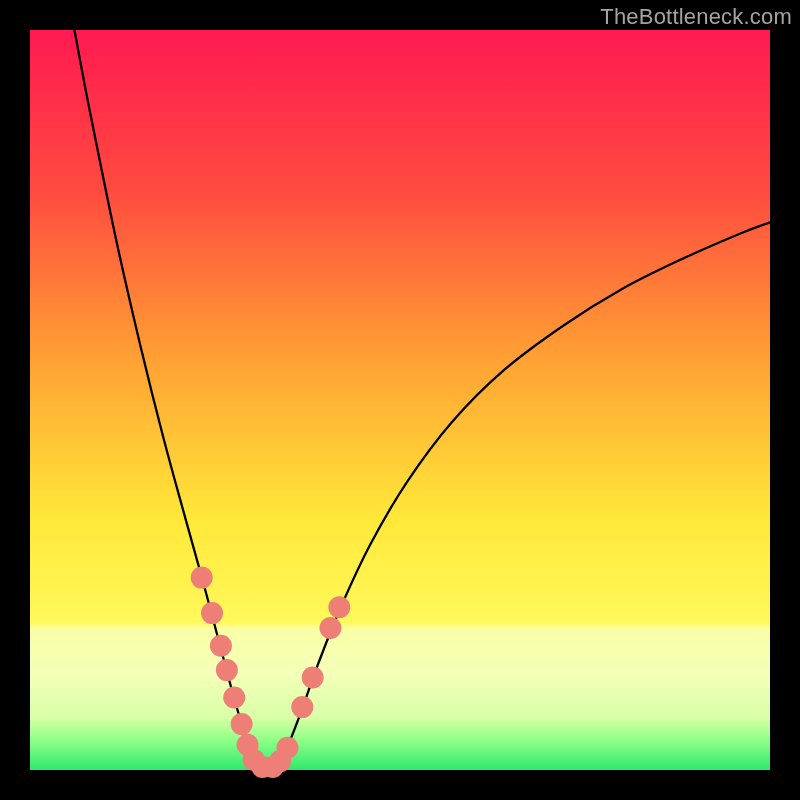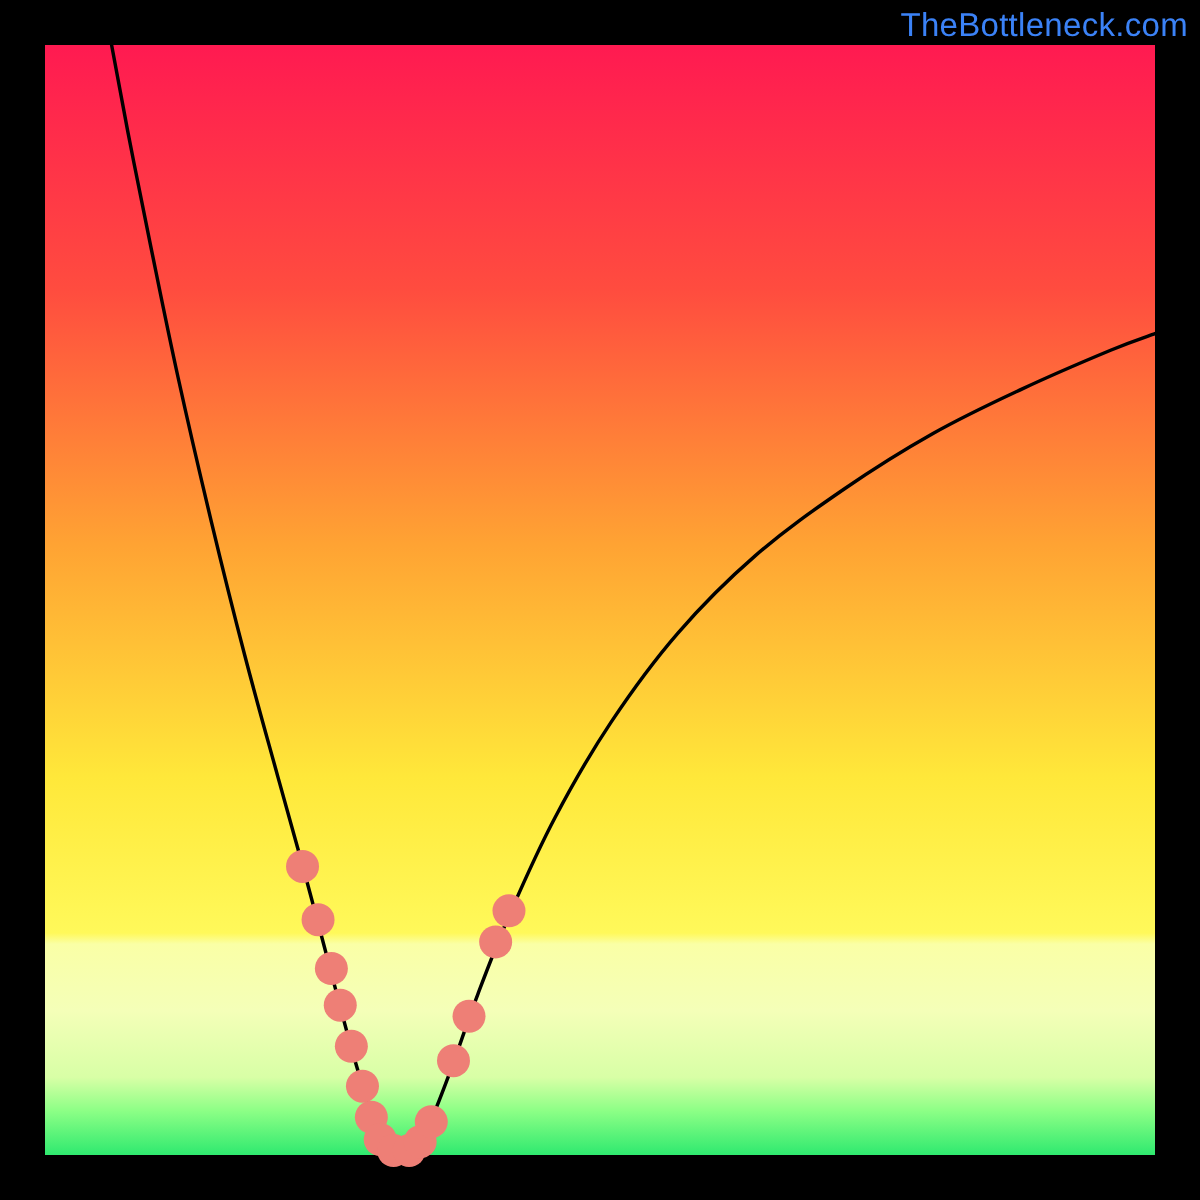--- a/index.html
+++ b/index.html
@@ -14,21 +14,21 @@
   .frame {
     position: relative;
     width: 800px;
     height: 800px;
     background: #000;
   }
   .watermark {
     position: absolute;
     top: 4px;
     right: 8px;
-    color: #3b82f6;
+    color: #a3a3a3;
     font-size: 22px;
     font-weight: 400;
     letter-spacing: 0.2px;
     z-index: 20;
   }
   .plot {
     position: absolute;
     left: 30px;
     top: 30px;
     width: 740px;

